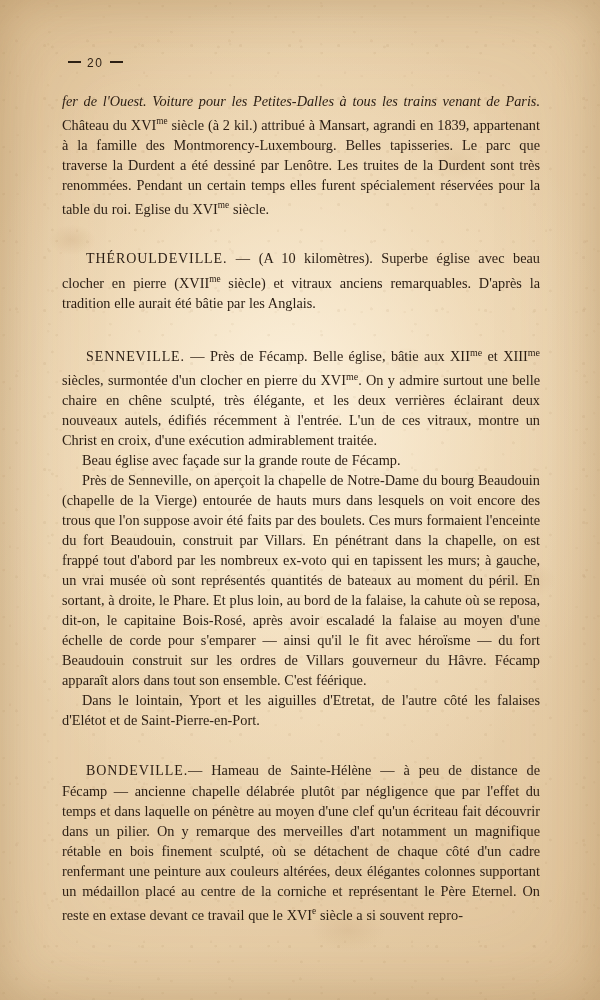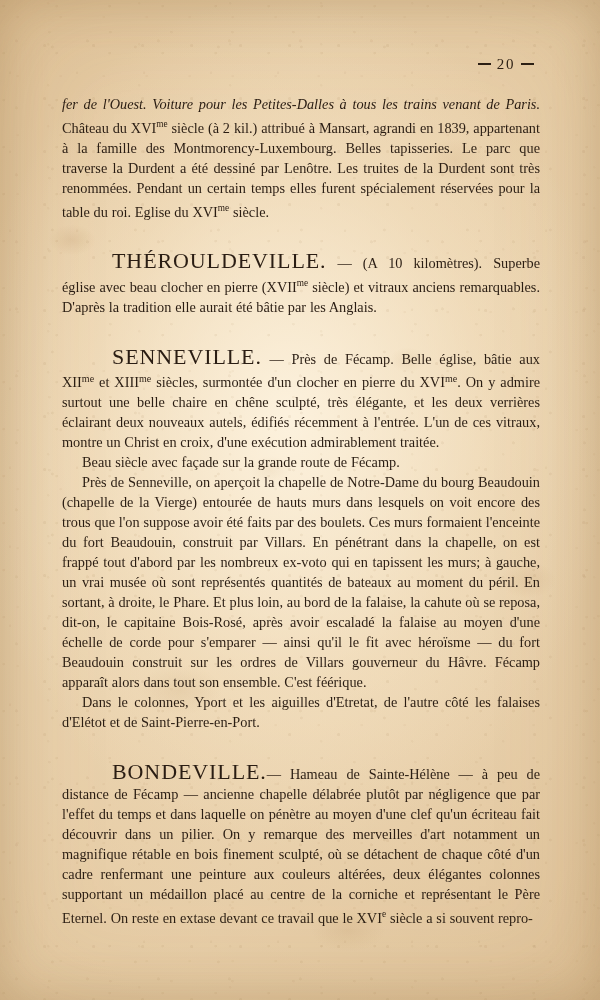--- a/index.html
+++ b/index.html
@@ -63,26 +63,26 @@
 
   
   .content {
     position: absolute;
     left: 62px;
     top: 56px;
     width: 478px;
   }
 
   .folio {
-    text-align: right;
-    font-size: 15px;
+    text-align: left;
+    font-size: 12px;
     letter-spacing: 1.6px;
     color: #2a1e14;
     margin: 0 0 21px 0;
-    font-family: Liberation Serif, serif;
+    font-family: Liberation Sans, sans-serif;
   }
   .folio .rule {
     display: inline-block;
     width: 13px;
     height: 2px;
     background: #2a1e14;
     vertical-align: 4px;
     margin: 0 6px;
   }
 
@@ -95,23 +95,22 @@
     word-spacing: 0.2px;
     text-indent: 0;
     color: #2a1d13;
   }
   p.ind { text-indent: 20px; }
   p.sec-first { text-indent: 24px; }
 
   .it { font-style: italic; }
 
   .secname {
-    font-size: 22px;
+    font-size: 14px;
     letter-spacing: 0.9px;
-    margin-left: 26px;
   }
 
   .sup {
     font-size: 9.3px;
     vertical-align: 5.5px;
     letter-spacing: 0;
   }
   .sup-sm {
     font-size: 10px;
     vertical-align: 5px;
@@ -138,25 +137,25 @@
     <p><span class="it">fer de l'Ouest. Voiture pour les Petites-Dalles à tous les trains venant de Paris.</span><span> Château du XVI</span><span class="sup">me</span><span> siècle (à 2 kil.) attribué à Mansart, agrandi en 1839, appartenant à la famille des Montmorency-Luxembourg. Belles tapisseries. Le parc que traverse la Durdent a été dessiné par Lenôtre. Les truites de la Durdent sont très renommées. Pendant un certain temps elles furent spécialement réservées pour la table du roi. Eglise du XVI</span><span class="sup">me</span><span> siècle.</span></p>
 
     <div class="gap-lg"></div>
 
     <p class="sec-first"><span class="secname">THÉROULDEVILLE.</span><span> — </span><span>(A 10 kilomètres). Superbe église avec beau clocher en pierre (XVII</span><span class="sup">me</span><span> siècle) et vitraux anciens remarquables. D'après la tradition elle aurait été bâtie par les Anglais.</span></p>
 
     <div class="gap-lg"></div>
 
     <p class="sec-first"><span class="secname">SENNEVILLE.</span><span> — </span><span>Près de Fécamp. Belle église, bâtie aux XII</span><span class="sup-sm">me</span><span> et XIII</span><span class="sup-sm">me</span><span> siècles, surmontée d'un clocher en pierre du XVI</span><span class="sup-sm">me</span><span>. On y admire surtout une belle chaire en chêne sculpté, très élégante, et les deux verrières éclairant deux nouveaux autels, édifiés récemment à l'entrée. L'un de ces vitraux, montre un Christ en croix, d'une exécution admirablement traitée.</span></p>
 
-    <p class="ind">Beau siècle avec façade sur la grande route de Fécamp.</p>
+    <p class="ind">Beau église avec façade sur la grande route de Fécamp.</p>
 
     <p class="ind">Près de Senneville, on aperçoit la chapelle de Notre-Dame du bourg Beaudouin (chapelle de la Vierge) entourée de hauts murs dans lesquels on voit encore des trous que l'on suppose avoir été faits par des boulets. Ces murs formaient l'enceinte du fort Beaudouin, construit par Villars. En pénétrant dans la chapelle, on est frappé tout d'abord par les nombreux ex-voto qui en tapissent les murs; à gauche, un vrai musée où sont représentés quantités de bateaux au moment du péril. En sortant, à droite, le Phare. Et plus loin, au bord de la falaise, la cahute où se reposa, dit-on, le capitaine Bois-Rosé, après avoir escaladé la falaise au moyen d'une échelle de corde pour s'emparer — ainsi qu'il le fit avec héroïsme — du fort Beaudouin construit sur les ordres de Villars gouverneur du Hâvre. Fécamp apparaît alors dans tout son ensemble. C'est féérique.</p>
 
-    <p class="ind">Dans le colonnes, Yport et les aiguilles d'Etretat, de l'autre côté les falaises d'Elétot et de Saint-Pierre-en-Port.</p>
+    <p class="ind">Dans le lointain, Yport et les aiguilles d'Etretat, de l'autre côté les falaises d'Elétot et de Saint-Pierre-en-Port.</p>
 
     <div class="gap-lg"></div>
 
     <p class="sec-first"><span class="secname">BONDEVILLE.</span><span>— </span><span>Hameau de Sainte-Hélène — à peu de distance de Fécamp — ancienne chapelle délabrée plutôt par négligence que par l'effet du temps et dans laquelle on pénètre au moyen d'une clef qu'un écriteau fait découvrir dans un pilier. On y remarque des merveilles d'art notamment un magnifique rétable en bois finement sculpté, où se détachent de chaque côté d'un cadre renfermant une peinture aux couleurs altérées, deux élégantes colonnes supportant un médaillon placé au centre de la corniche et représentant le Père Eternel. On reste en extase devant ce travail que le XVI</span><span class="sup">e</span><span> siècle a si souvent repro-</span></p>
 
   </div>
 
   <div class="vignette"></div>
 </div>
 

